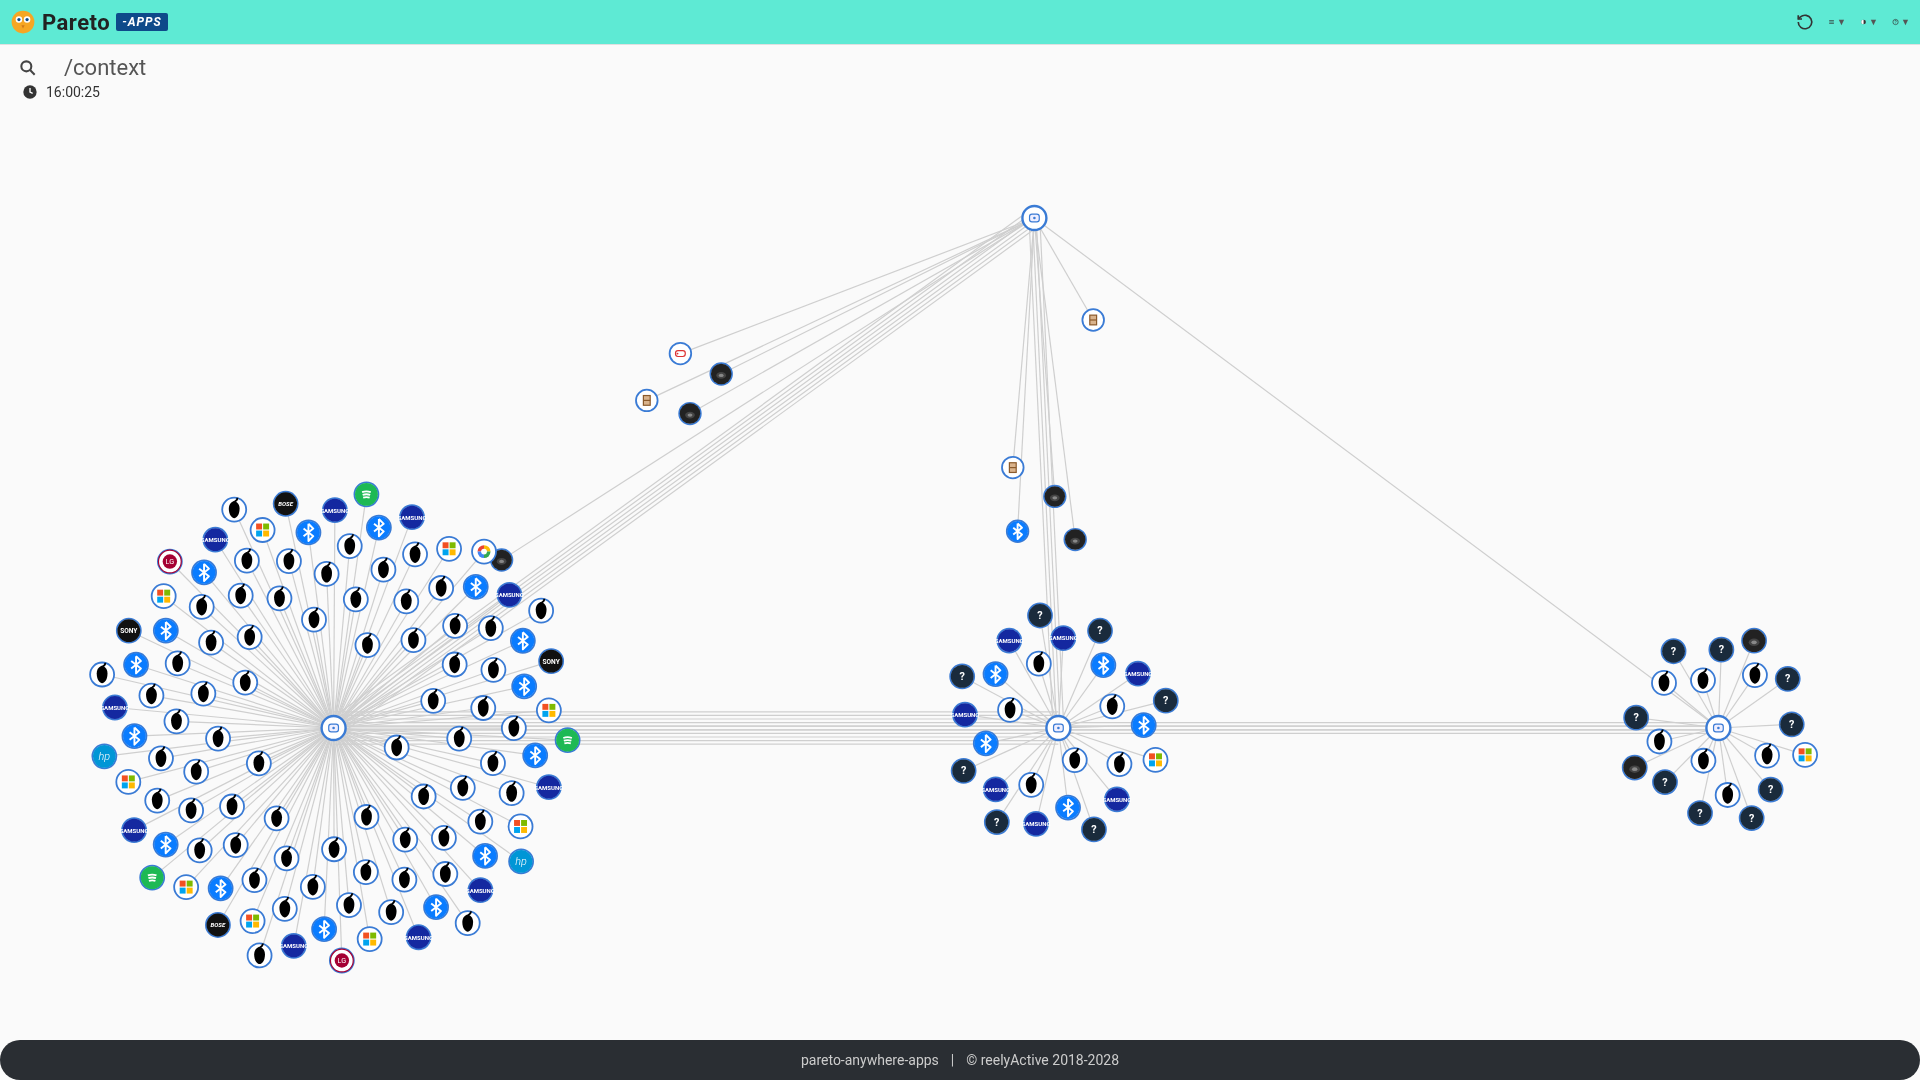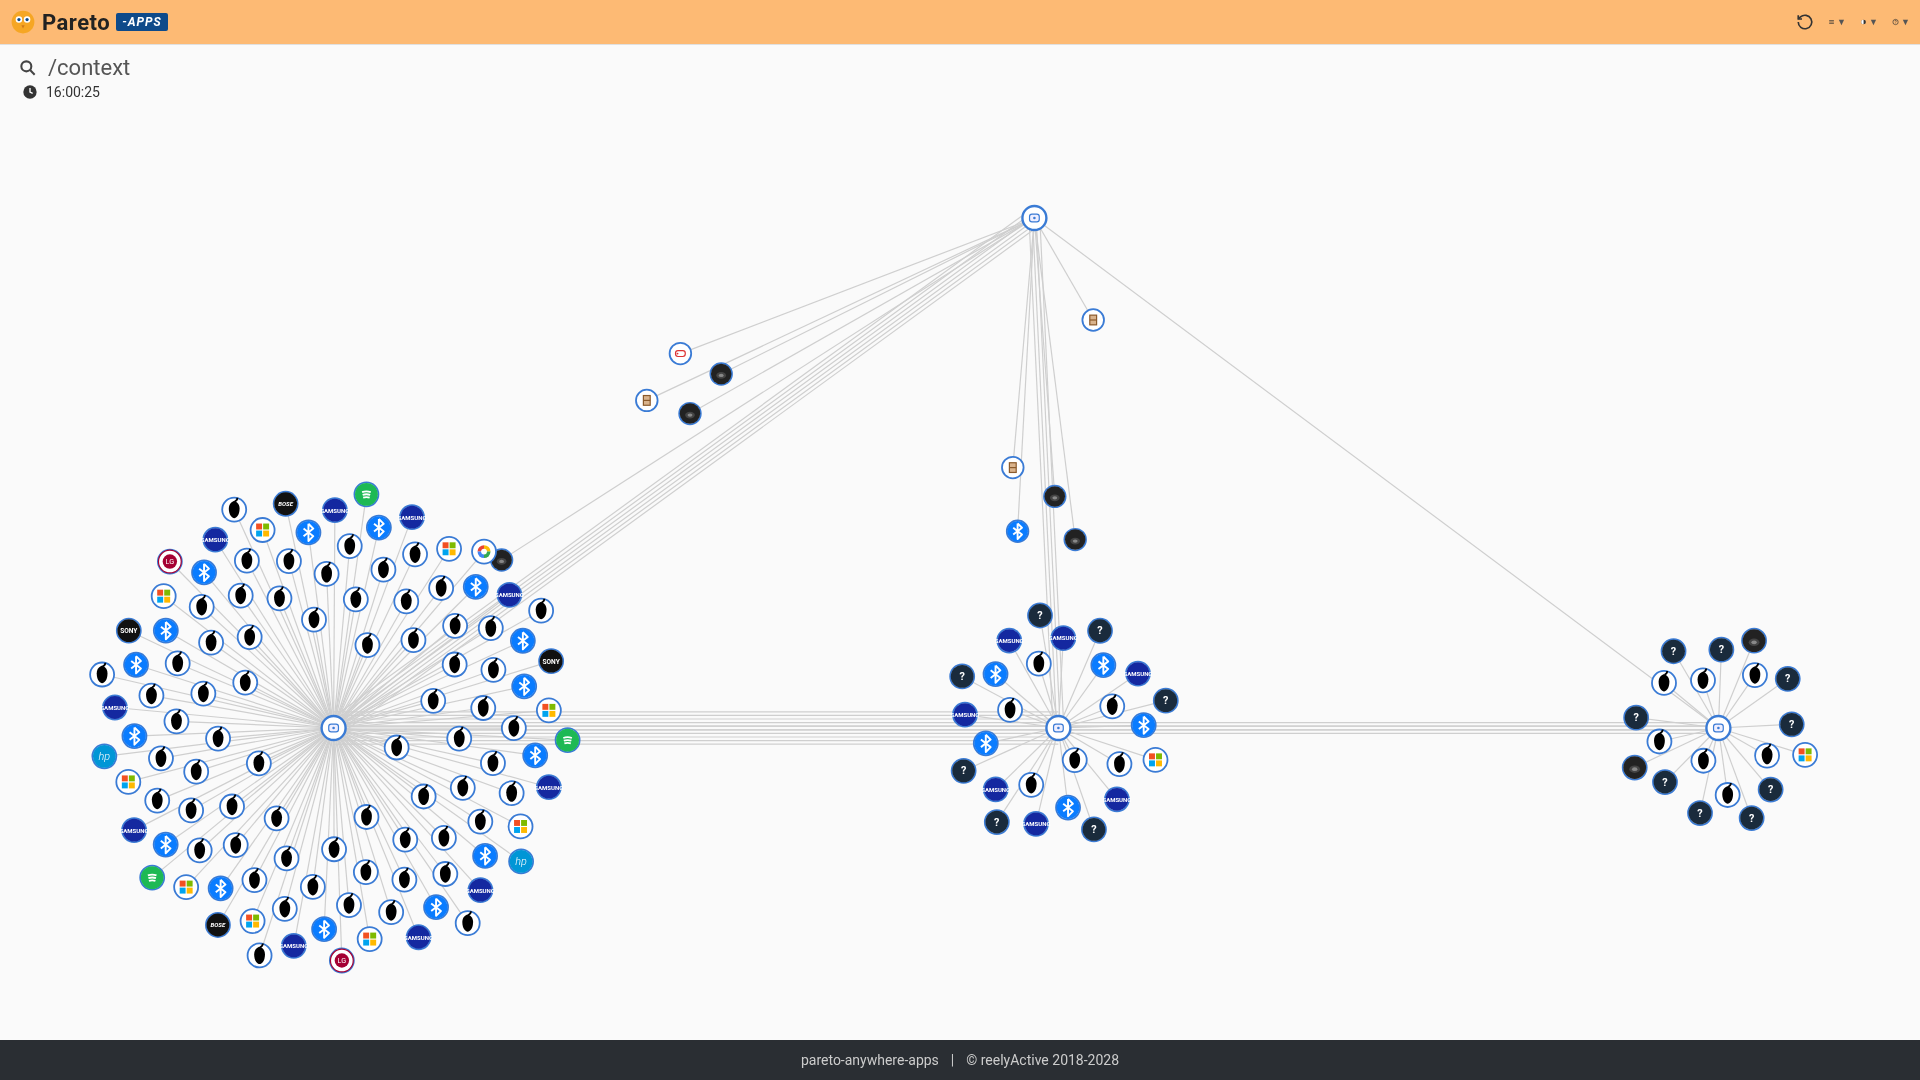--- a/index.html
+++ b/index.html
@@ -1,47 +1,47 @@
 <!DOCTYPE html>
 <html><head>
 <meta charset="utf-8">
 <style>
   * { box-sizing: border-box; margin: 0; padding: 0; }
   html, body { width: 100%; height: 100%; font-family: -apple-system, BlinkMacSystemFont, "Segoe UI", Roboto, sans-serif; background: #fafafa; }
   #app { display: flex; flex-direction: column; height: 100vh; }
 
   
-  .navbar { background: #fdba74; border-bottom: 1px solid #e0e0e0; height: 45px; display: flex; align-items: center; padding: 0 10px; justify-content: flex-end; }
+  .navbar { background: #5eead4; border-bottom: 1px solid #e0e0e0; height: 45px; display: flex; align-items: center; padding: 0 10px; justify-content: flex-end; }
   .brand { display: flex; align-items: center; gap: 6px; }
   .owl { width: 26px; height: 26px; }
   .brand-text { font-size: 22px; font-weight: 700; color: #222; letter-spacing: 0.5px; }
   .apps-pill { background: #0e4a8a; color: #fff; font-size: 12px; font-weight: 700; padding: 2px 6px; border-radius: 2px; letter-spacing: 1px; font-style: italic; }
   .nav-spacer { flex: 1; }
   .nav-icons { display: flex; gap: 14px; align-items: center; color: #444; }
   .nav-icon { width: 18px; height: 18px; cursor: pointer; display: inline-flex; align-items: center; }
   .caret { font-size: 9px; margin-left: 2px; color: #555; }
 
   
   .context-bar { padding: 10px 18px 4px 18px; }
-  .context-row { display: flex; align-items: center; gap: 10px; margin-bottom: 4px; }
+  .context-row { display: flex; align-items: center; gap: 26px; margin-bottom: 4px; }
   .search-ico { width: 20px; height: 20px; color: #444; }
   .context-text { font-size: 22px; color: #555; }
   .time-row { display: flex; align-items: flex-end; gap: 8px; margin-left: 4px; }
   .clock-ico { width: 16px; height: 16px; color: #333; }
   .time-text { font-size: 14px; color: #333; }
 
   
   .graph-wrap { flex: 1; position: relative; overflow: hidden; }
   svg.graph { width: 100%; height: 100%; }
   .edge { stroke: #cfcfcf; stroke-width: 1; }
   .node-circle { fill: #fff; stroke: #3a7bd5; stroke-width: 1.5; }
   .node-circle.hub { stroke: #3a7bd5; stroke-width: 2; }
 
   
-  .footer { background: #2a2e33; color: #ccc; height: 40px; display: flex; align-items: center; justify-content: center; font-size: 14px; gap: 12px; }
+  .footer { background: #2a2e33; color: #ccc; height: 40px; display: flex; align-items: center; justify-content: center; font-size: 14px; gap: 12px; border-radius: 20px; }
   .footer a { color: #ccc; text-decoration: none; }
 </style>
 </head>
 <body>
 
 <div id="app">
 
   <div class="navbar">
     <div class="brand">
       <svg class="owl" viewBox="0 0 32 32">

